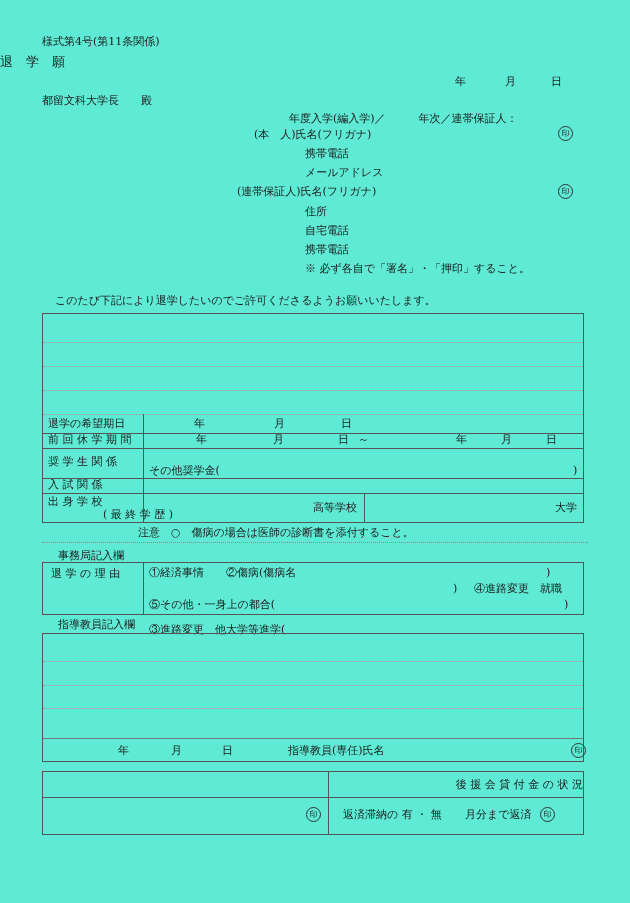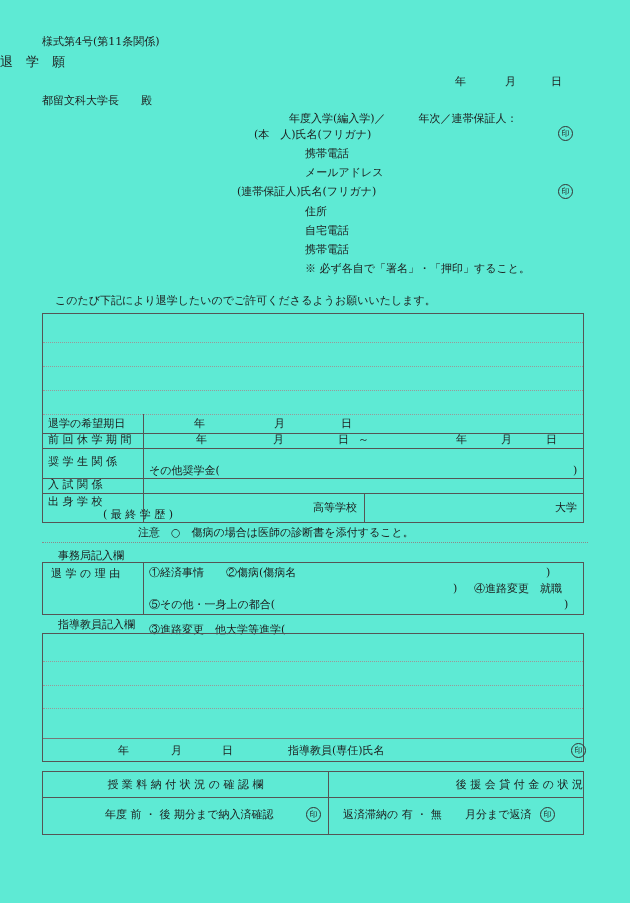--- a/index.html
+++ b/index.html
@@ -120,23 +120,21 @@
     <div class="abs" style="left:179px; top:110px;">日</div>
     <div class="abs" style="left:245px; top:110px;">指導教員(専任)氏名</div>
     <div class="seal" style="left:528px; top:109px;">
         <span>印</span>
       </div>
   </div>
 
   <div class="box" style="left:42px; top:771px; width:540px; height:62px;">
     <div class="hline" style="top:25px;"></div>
     <div class="vline" style="left:285px; top:0; height:62px;"></div>
-    <div class="abs" style="left:0; top:6px; width:285px; text-align:center;">授 業 料 納 付 状 況 の 確 認 欄</div>
     <div class="abs" style="left:285px; top:6px; width:255px; text-align:right;">後 援 会 貸 付 金 の 状 況</div>
-    <div class="abs" style="left:62px; top:36px;">年度 前 ・ 後 期分まで納入済確認</div>
     <div class="seal" style="left:263px; top:35px;">
         <span>印</span>
       </div>
     <div class="abs" style="left:300px; top:36px;">返済滞納の 有 ・ 無</div>
     <div class="abs" style="left:422px; top:36px;">月分まで返済</div>
     <div class="seal" style="left:497px; top:35px;">
         <span>印</span>
       </div>
   </div>
 

